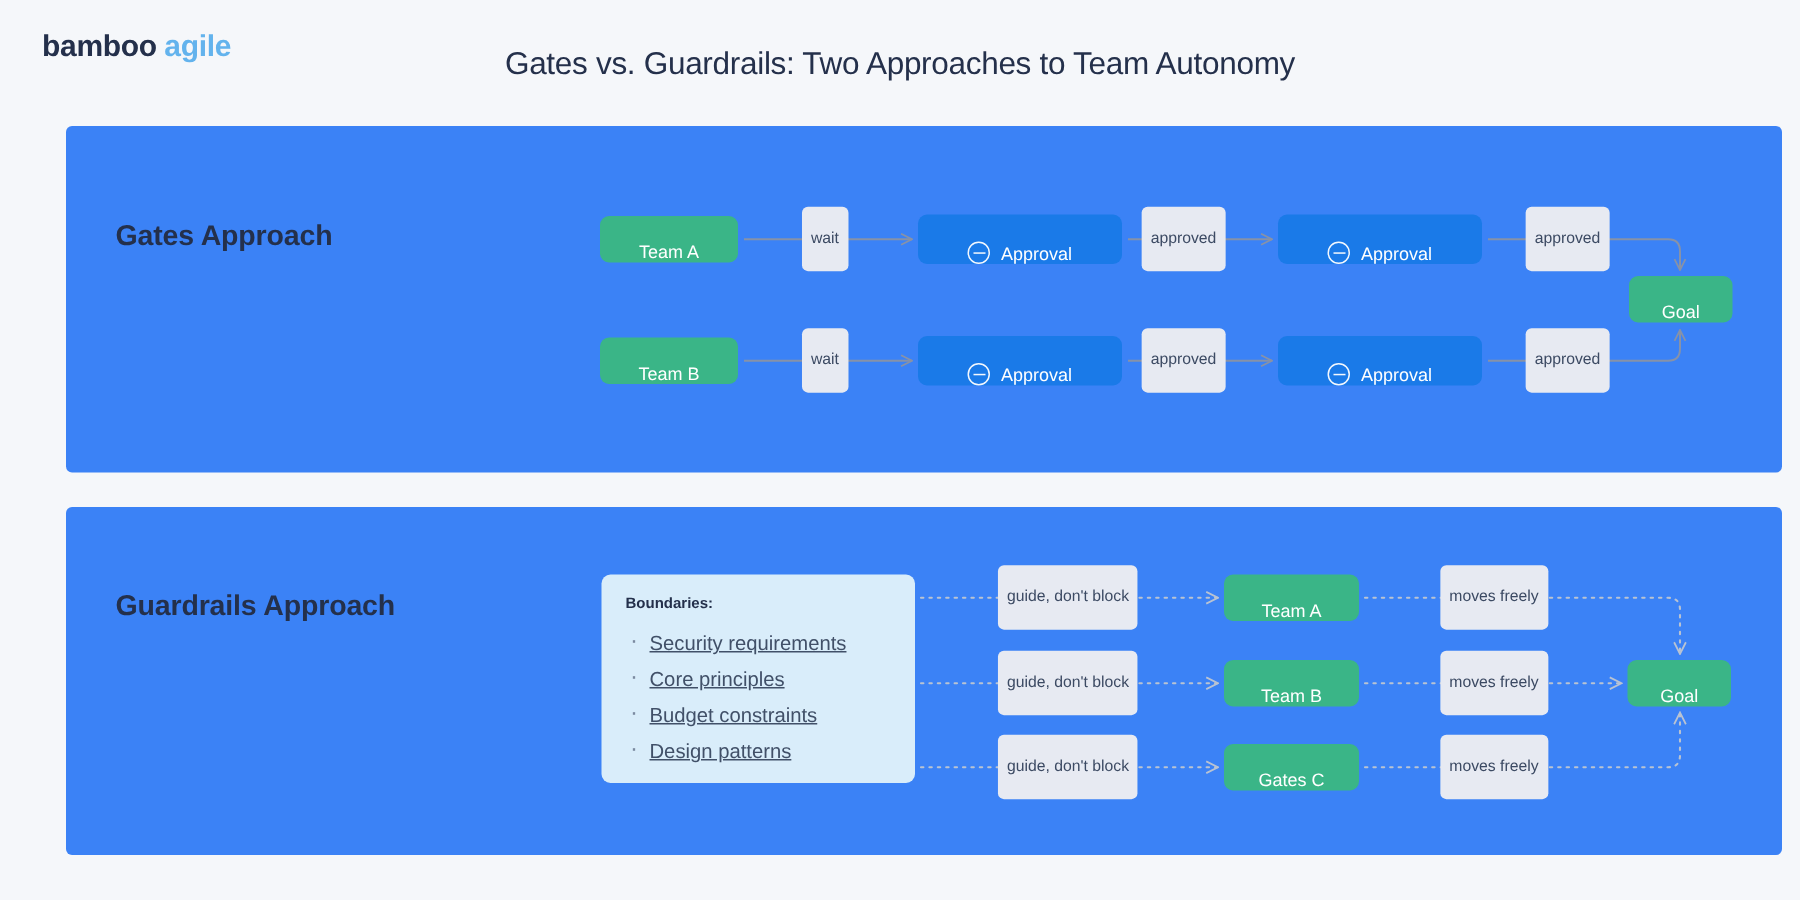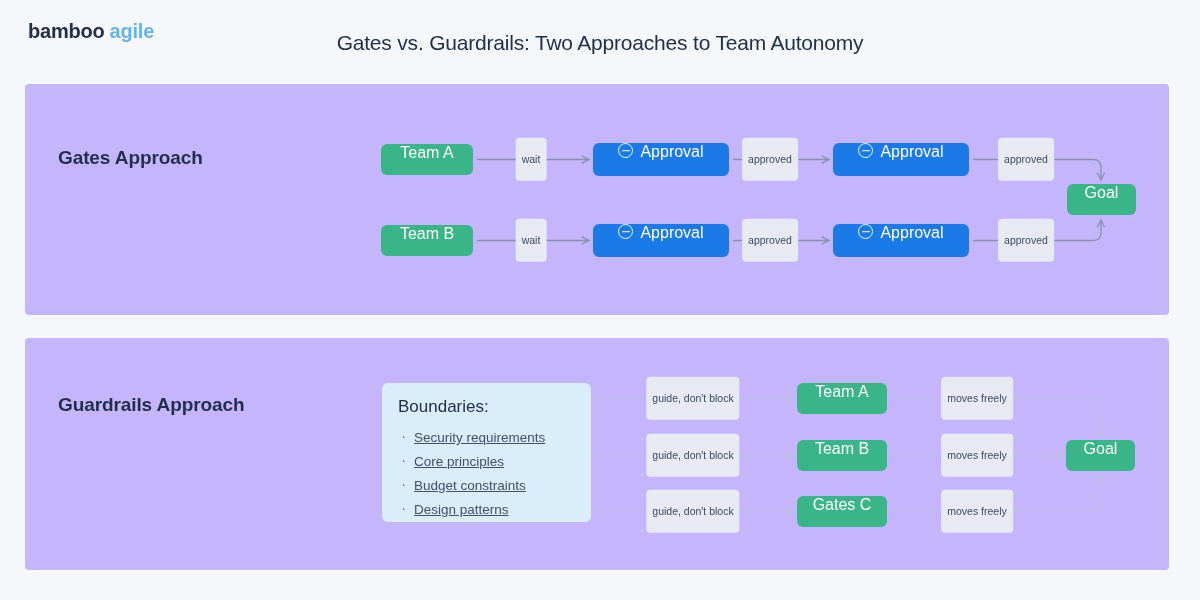--- a/index.html
+++ b/index.html
@@ -22,42 +22,42 @@
 
   .page-title {
     position: absolute; left: 240px; top: 31px; width: 720px;
     text-align: center;
     font-size: 21px; font-weight: 400; color: #24304b;
     letter-spacing: -0.2px;
   }
 
   
   .card {
-    position: absolute; left: 25px; width: 1144px;
-    background: #c4b5fd; border-radius: 4px;
+    position: absolute; left: 44px; width: 1144px;
+    background: #3b82f6; border-radius: 4px;
   }
   #card-gates      { top: 84px;  height: 231px; }
   #card-guardrails { top: 338px; height: 232px; }
 
   .section-label {
     position: absolute;
     font-size: 19px; font-weight: 700; color: #24304b;
     letter-spacing: -0.1px; white-space: nowrap;
   }
   #label-gates      { left: 33px; top: 63px; }
   #label-guardrails { left: 33px; top: 56px; }
 
   
   .node {
     position: absolute;
-    display: flex; align-items: flex-start; justify-content: center;
+    display: flex; align-items: flex-end; justify-content: center;
     gap: 7px;
     border-radius: 6px;
     color: #ffffff;
-    font-size: 16px;
+    font-size: 12px;
     white-space: nowrap;
   }
   .node.green { background: #3ab587; }
   .node.blue  { background: #1a7ae8; }
   .node .label { color:#fff; }
 
   .icon-minus-circle {
     display: inline-block; width: 15px; height: 15px;
     border: 1.6px solid rgba(255,255,255,.95);
     border-radius: 50%;
@@ -70,21 +70,21 @@
   }
 
   
   .boundaries {
     position: absolute; left: 357px; top: 45px;
     width: 209px; height: 139px;
     background: #d9edfa; border-radius: 6px;
     padding: 14px 16px 0 16px;
   }
   .boundaries h4 {
-    font-size: 17px; font-weight: 400; color: #24304b;
+    font-size: 10px; font-weight: 700; color: #24304b;
     margin-bottom: 9px;
   }
   .boundaries ul { list-style: none; }
   .boundaries li {
     font-size: 13.5px; color: #415068; line-height: 24px;
     padding-left: 16px; position: relative; white-space: nowrap; text-decoration: underline;
   }
   .boundaries li::before {
     content: "\00B7"; position: absolute; left: 3px; top: -1px;
     color: #7b8aa0; font-size: 16px;

